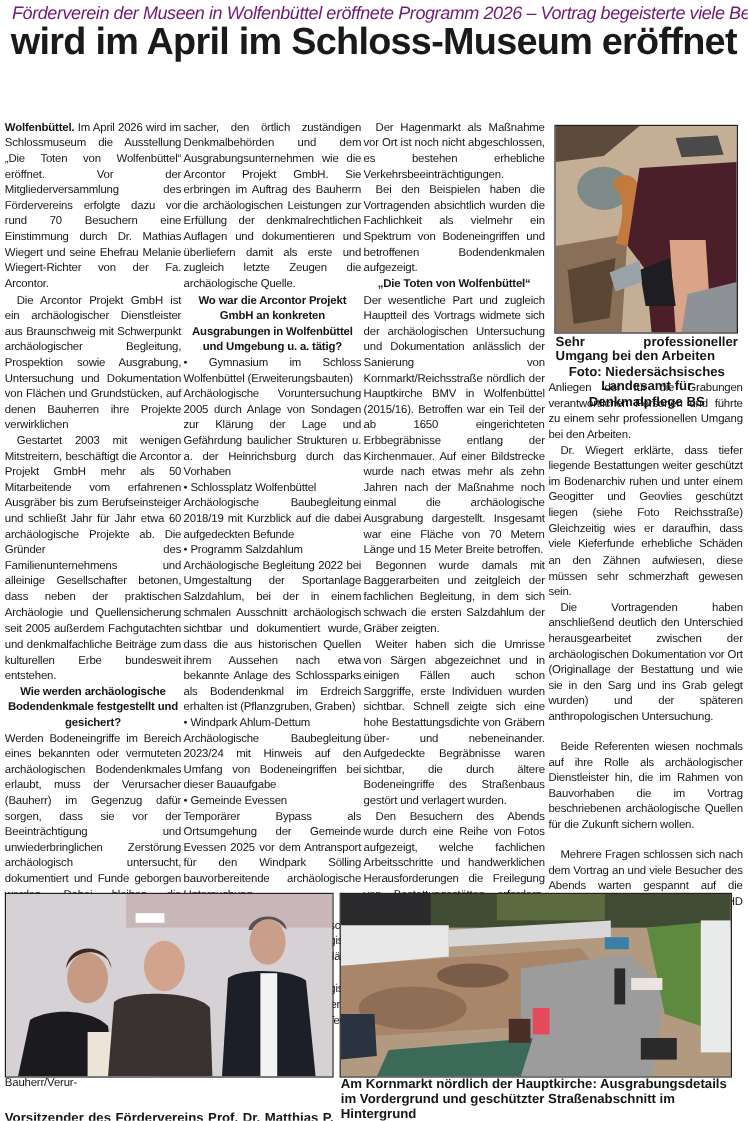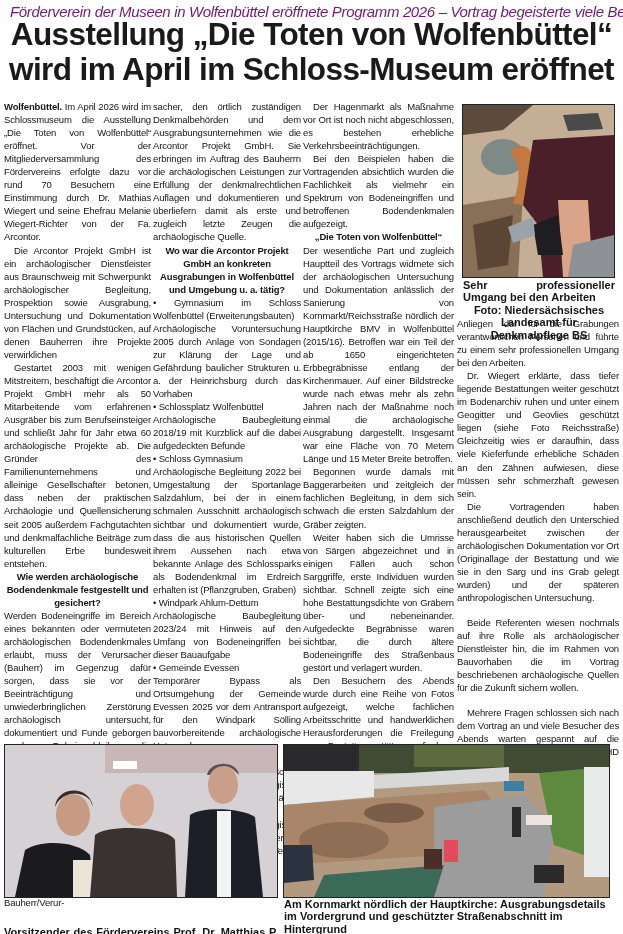--- a/index.html
+++ b/index.html
@@ -35,42 +35,41 @@
   .cap-excav { left: 463px; top: 279px; width: 152px; text-align: justify; }
   .cap-excav .credit { display:block; text-align:center; }
   .sig { float: right; }
   svg { display:block; }
 </style>
 </head>
 <body>
 
 <div class="kicker">Förderverein der Museen in Wolfenbüttel eröffnete Programm 2026 – Vortrag begeisterte viele Besucher:</div>
 <div class="headline">
-  <div>Ausstellung „Die Toten von Wolfenbüttel“</div>
   <div>wird im April im Schloss-Museum eröffnet</div>
 </div>
 
 <div class="col c1">
   <p class="noind"><b class="lead">Wolfenbüttel.</b><span> Im April 2026 wird im Schlossmuseum die Ausstellung „Die Toten von Wolfenbüttel“ eröffnet. Vor der Mitgliederversammlung des Fördervereins erfolgte dazu vor rund 70 Besuchern eine Einstimmung durch Dr. Mathias Wiegert und seine Ehefrau Melanie Wiegert-Richter von der Fa. Arcontor.</span></p>
   <p>Die Arcontor Projekt GmbH ist ein archäologischer Dienstleister aus Braunschweig mit Schwerpunkt archäologischer Begleitung, Prospektion sowie Ausgrabung, Untersuchung und Dokumentation von Flächen und Grundstücken, auf denen Bauherren ihre Projekte verwirklichen</p>
   <p>Gestartet 2003 mit wenigen Mitstreitern, beschäftigt die Arcontor Projekt GmbH mehr als 50 Mitarbeitende vom erfahrenen Ausgräber bis zum Berufseinsteiger und schließt Jahr für Jahr etwa 60 archäologische Projekte ab. Die Gründer des Familienunternehmens und alleinige Gesellschafter betonen, dass neben der praktischen Archäologie und Quellensicherung seit 2005 außerdem Fachgutachten und denkmalfachliche Beiträge zum kulturellen Erbe bundesweit entstehen.</p>
   <p class="sub">Wie werden archäologische Bodendenkmale festgestellt und gesichert?</p>
   <p class="noind">Werden Bodeneingriffe im Bereich eines bekannten oder vermuteten archäologischen Bodendenkmales erlaubt, muss der Verursacher (Bauherr) im Gegenzug dafür sorgen, dass sie vor der Beeinträchtigung und unwiederbringlichen Zerstörung archäologisch untersucht, dokumentiert und Funde geborgen werden. Dabei bleiben die Bodeneingriffe und so auch der archäologische Einblick in das Bodenarchiv auf die Ausdehnung und Solltiefe des jeweiligen Bauvorhabens beschränkt. Es sind (in der Regel) keine Forschungsgrabungen.</p>
   <p>Bodendenkmale dürfen nicht undokumentiert zerstört werden.</p>
   <p>Daher ergibt sich das Zusammenwirken von Bauherr/Verur-</p>
 </div>
 
 <div class="col c2">
   <p class="noind">sacher, den örtlich zuständigen Denkmalbehörden und dem Ausgrabungsunternehmen wie die Arcontor Projekt GmbH. Sie erbringen im Auftrag des Bauherrn die archäologischen Leistungen zur Erfüllung der denkmalrechtlichen Auflagen und dokumentieren und überliefern damit als erste und zugleich letzte Zeugen die archäologische Quelle.</p>
   <p class="sub">Wo war die Arcontor Projekt GmbH an konkreten Ausgrabungen in Wolfenbüttel und Umgebung u. a. tätig?</p>
   <p class="bul">• Gymnasium im Schloss Wolfenbüttel (Erweiterungsbauten)</p>
   <p class="bul">Archäologische Voruntersuchung 2005 durch Anlage von Sondagen zur Klärung der Lage und Gefährdung baulicher Strukturen u. a. der Heinrichsburg durch das Vorhaben</p>
   <p class="bul">• Schlossplatz Wolfenbüttel</p>
   <p class="bul">Archäologische Baubegleitung 2018/19 mit Kurzblick auf die dabei aufgedeckten Befunde</p>
-  <p class="bul">• Schloss Gymnasium</p>
+  <p class="bul">• Programm Salzdahlum</p>
   <p class="bul">Archäologische Begleitung 2022 bei Umgestaltung der Sportanlage Salzdahlum, bei der in einem schmalen Ausschnitt archäologisch sichtbar und dokumentiert wurde, dass die aus historischen Quellen ihrem Aussehen nach etwa bekannte Anlage des Schlossparks als Bodendenkmal im Erdreich erhalten ist (Pflanzgruben, Graben)</p>
   <p class="bul">• Windpark Ahlum-Dettum</p>
   <p class="bul">Archäologische Baubegleitung 2023/24 mit Hinweis auf den Umfang von Bodeneingriffen bei dieser Bauaufgabe</p>
   <p class="bul">• Gemeinde Evessen</p>
   <p class="bul">Temporärer Bypass als Ortsumgehung der Gemeinde Evessen 2025 vor dem Antransport für den Windpark Sölling bauvorbereitende archäologische Untersuchung.</p>
   <p class="bul">• Braunschweig, Hagenmarkt</p>
   <p class="bul">Erläuterung Unterschied bauvorbereitende archäologische Untersuchung (Platzfläche, Pflanzmulden) 2024/25 und baubegleitende archäologische Untersuchung (aktuell), bei der der Baufortschritt wesentlich das Tempo vorgibt</p>
 </div>
 
 <div class="col c3">

